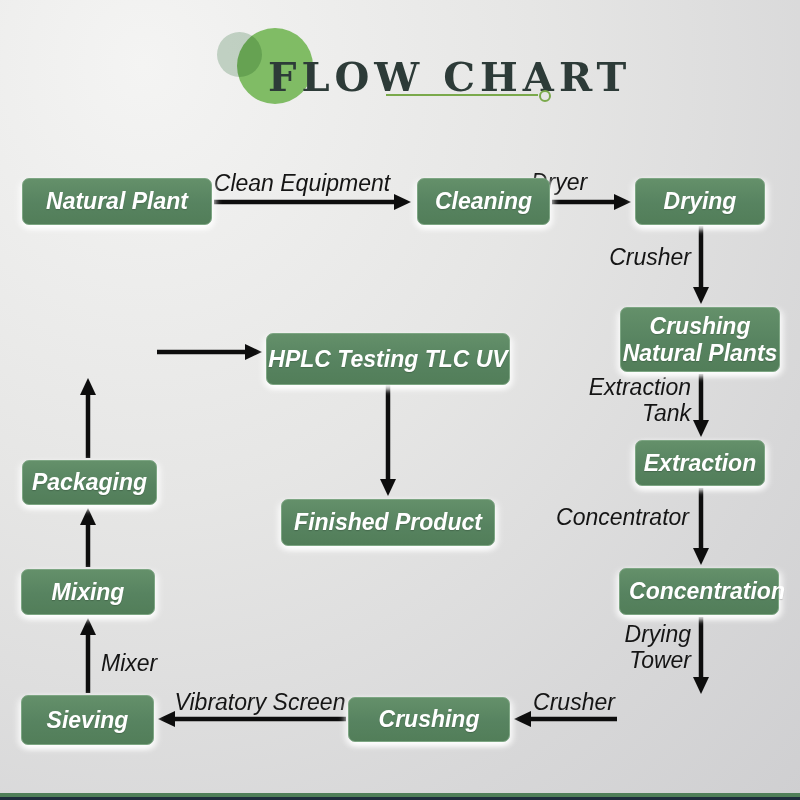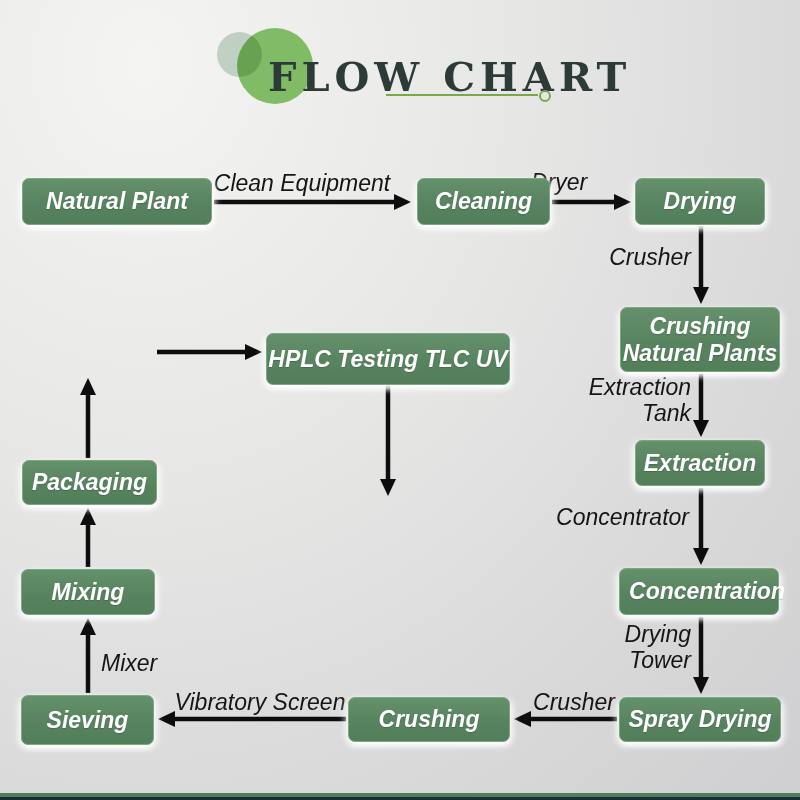--- a/index.html
+++ b/index.html
@@ -92,24 +92,24 @@
       <div class="edge-label center" style="left: 574px; top: 702px;">Crusher</div>
       <div class="edge-label center" style="left: 260px; top: 702px;">Vibratory Screen</div>
       <div class="edge-label left" style="left: 101px; top: 663px;">Mixer</div>
       <div class="node" style="left: 22px; top: 178px; width: 190px; height: 47px;">Natural Plant</div>
       <div class="node" style="left: 417px; top: 178px; width: 133px; height: 47px;">Cleaning</div>
       <div class="node" style="left: 635px; top: 178px; width: 130px; height: 47px;">Drying</div>
       <div class="node" style="left: 620px; top: 307px; width: 160px; height: 65px;">Crushing
 Natural Plants</div>
       <div class="node" style="left: 635px; top: 440px; width: 130px; height: 46px;">Extraction</div>
       <div class="node" style="left: 619px; top: 568px; width: 160px; height: 47px; padding-left: 16px;">Concentration</div>
-      <div class="node" style="left: 619px; top: 697px; width: 162px; height: 45px;">Spray Drying</div>
       <div class="node" style="left: 348px; top: 697px; width: 162px; height: 45px;">Crushing</div>
       <div class="node" style="left: 21px; top: 695px; width: 133px; height: 50px;">Sieving</div>
       <div class="node" style="left: 21px; top: 569px; width: 134px; height: 46px;">Mixing</div>
       <div class="node" style="left: 22px; top: 460px; width: 135px; height: 45px;">Packaging</div>
       <div class="node" style="left: 266px; top: 333px; width: 244px; height: 52px;">HPLC Testing TLC UV</div>
+      <div class="node" style="left: 281px; top: 499px; width: 214px; height: 47px;">Finished Product</div>
     </div>
 
   <div id="footer-line"></div>
   <div id="footer-bar"></div>
 
 </div>
 
 </body></html>

